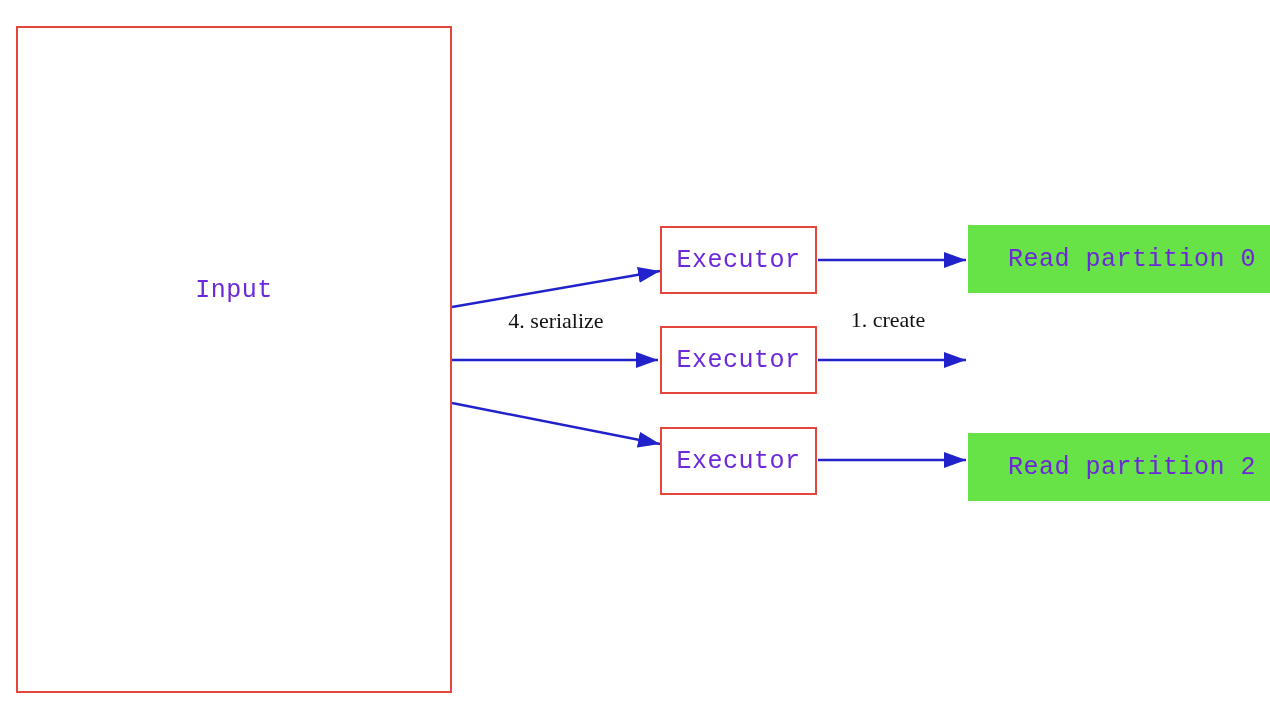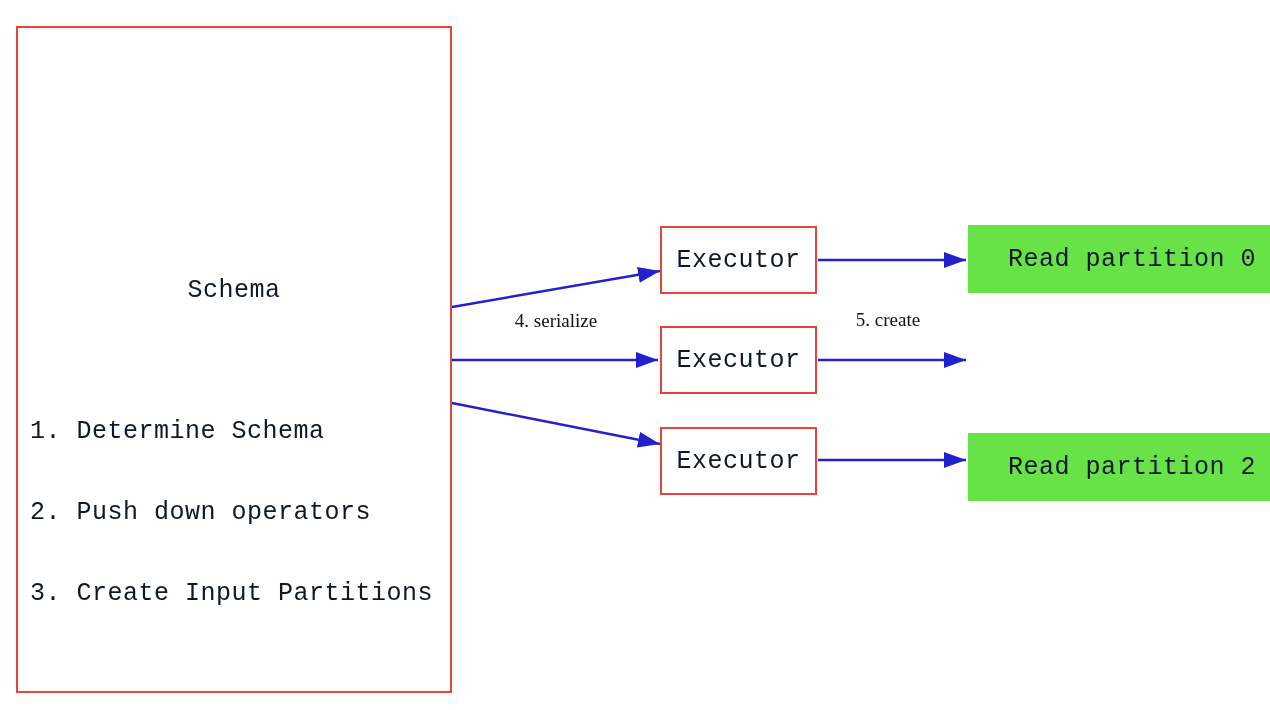--- a/index.html
+++ b/index.html
@@ -7,21 +7,21 @@
     position: relative;
     width: 1270px;
     height: 710px;
     background: #ffffff;
     overflow: hidden;
   }
   .mono {
     font-family: "Liberation Mono", "DejaVu Sans Mono", monospace;
     font-size: 25px;
     letter-spacing: 0.5px;
-    color: #0f172a;
+    color: #6d28d9;
   }
   .arrows-layer {
     position: absolute;
     left: 0; top: 0;
     width: 1270px; height: 710px;
     pointer-events: none;
   }
   .driver-box {
     position: absolute;
     left: 16px; top: 26px;
@@ -62,21 +62,21 @@
   }
   .row-0 { top: 226px; }
   .row-1 { top: 326px; }
   .row-2 { top: 427px; }
   .prow-0 { top: 225px; }
   .prow-1 { top: 326px; }
   .prow-2 { top: 433px; }
   .edge-label {
     position: absolute;
     font-family: "Liberation Serif", "DejaVu Serif", serif;
-    font-size: 19px;
+    font-size: 22px;
     line-height: 25px;
     text-align: center;
     color: #111111;
   }
   .label-serialize { left: 446px; top: 308px; width: 220px; }
   .label-create-reader { left: 798px; top: 307px; width: 180px; }
 </style>
 </head>
 <body>
 
@@ -90,26 +90,21 @@
     </defs>
     <line x1="452" y1="307" x2="660" y2="271" stroke="#2222cc" stroke-width="2.5" marker-end="url(#ah)"></line>
     <line x1="452" y1="360" x2="658" y2="360" stroke="#2222cc" stroke-width="2.5" marker-end="url(#ah)"></line>
     <line x1="452" y1="403" x2="660" y2="444" stroke="#2222cc" stroke-width="2.5" marker-end="url(#ah)"></line>
     <line x1="818" y1="260" x2="966" y2="260" stroke="#2222cc" stroke-width="2.5" marker-end="url(#ah)"></line>
     <line x1="818" y1="360" x2="966" y2="360" stroke="#2222cc" stroke-width="2.5" marker-end="url(#ah)"></line>
     <line x1="818" y1="460" x2="966" y2="460" stroke="#2222cc" stroke-width="2.5" marker-end="url(#ah)"></line>
   </svg>
 
   <div class="driver-box">
-    <div class="driver-title mono">Schema</div>
-    <div class="driver-steps mono">
-      <div>1. Determine Schema</div>
-      <div>2. Push down operators</div>
-      <div>3. Create Input Partitions</div>
-    </div>
+    <div class="driver-title mono">Input</div>
   </div>
 
   <div class="executor-box row-0">
     <span class="mono">Executor</span>
   </div>
   <div class="executor-box row-1">
     <span class="mono">Executor</span>
   </div>
   <div class="executor-box row-2">
     <span class="mono">Executor</span>
@@ -119,16 +114,16 @@
     <span class="mono">Read partition 0</span>
   </div>
   <div class="partition-box prow-2">
     <span class="mono">Read partition 2</span>
   </div>
 
   <div class="edge-label label-serialize">
     <div>4. serialize</div>
   </div>
   <div class="edge-label label-create-reader">
-    <div>5. create</div>
+    <div>1. create</div>
   </div>
 
 </div>
 
 </body></html>

